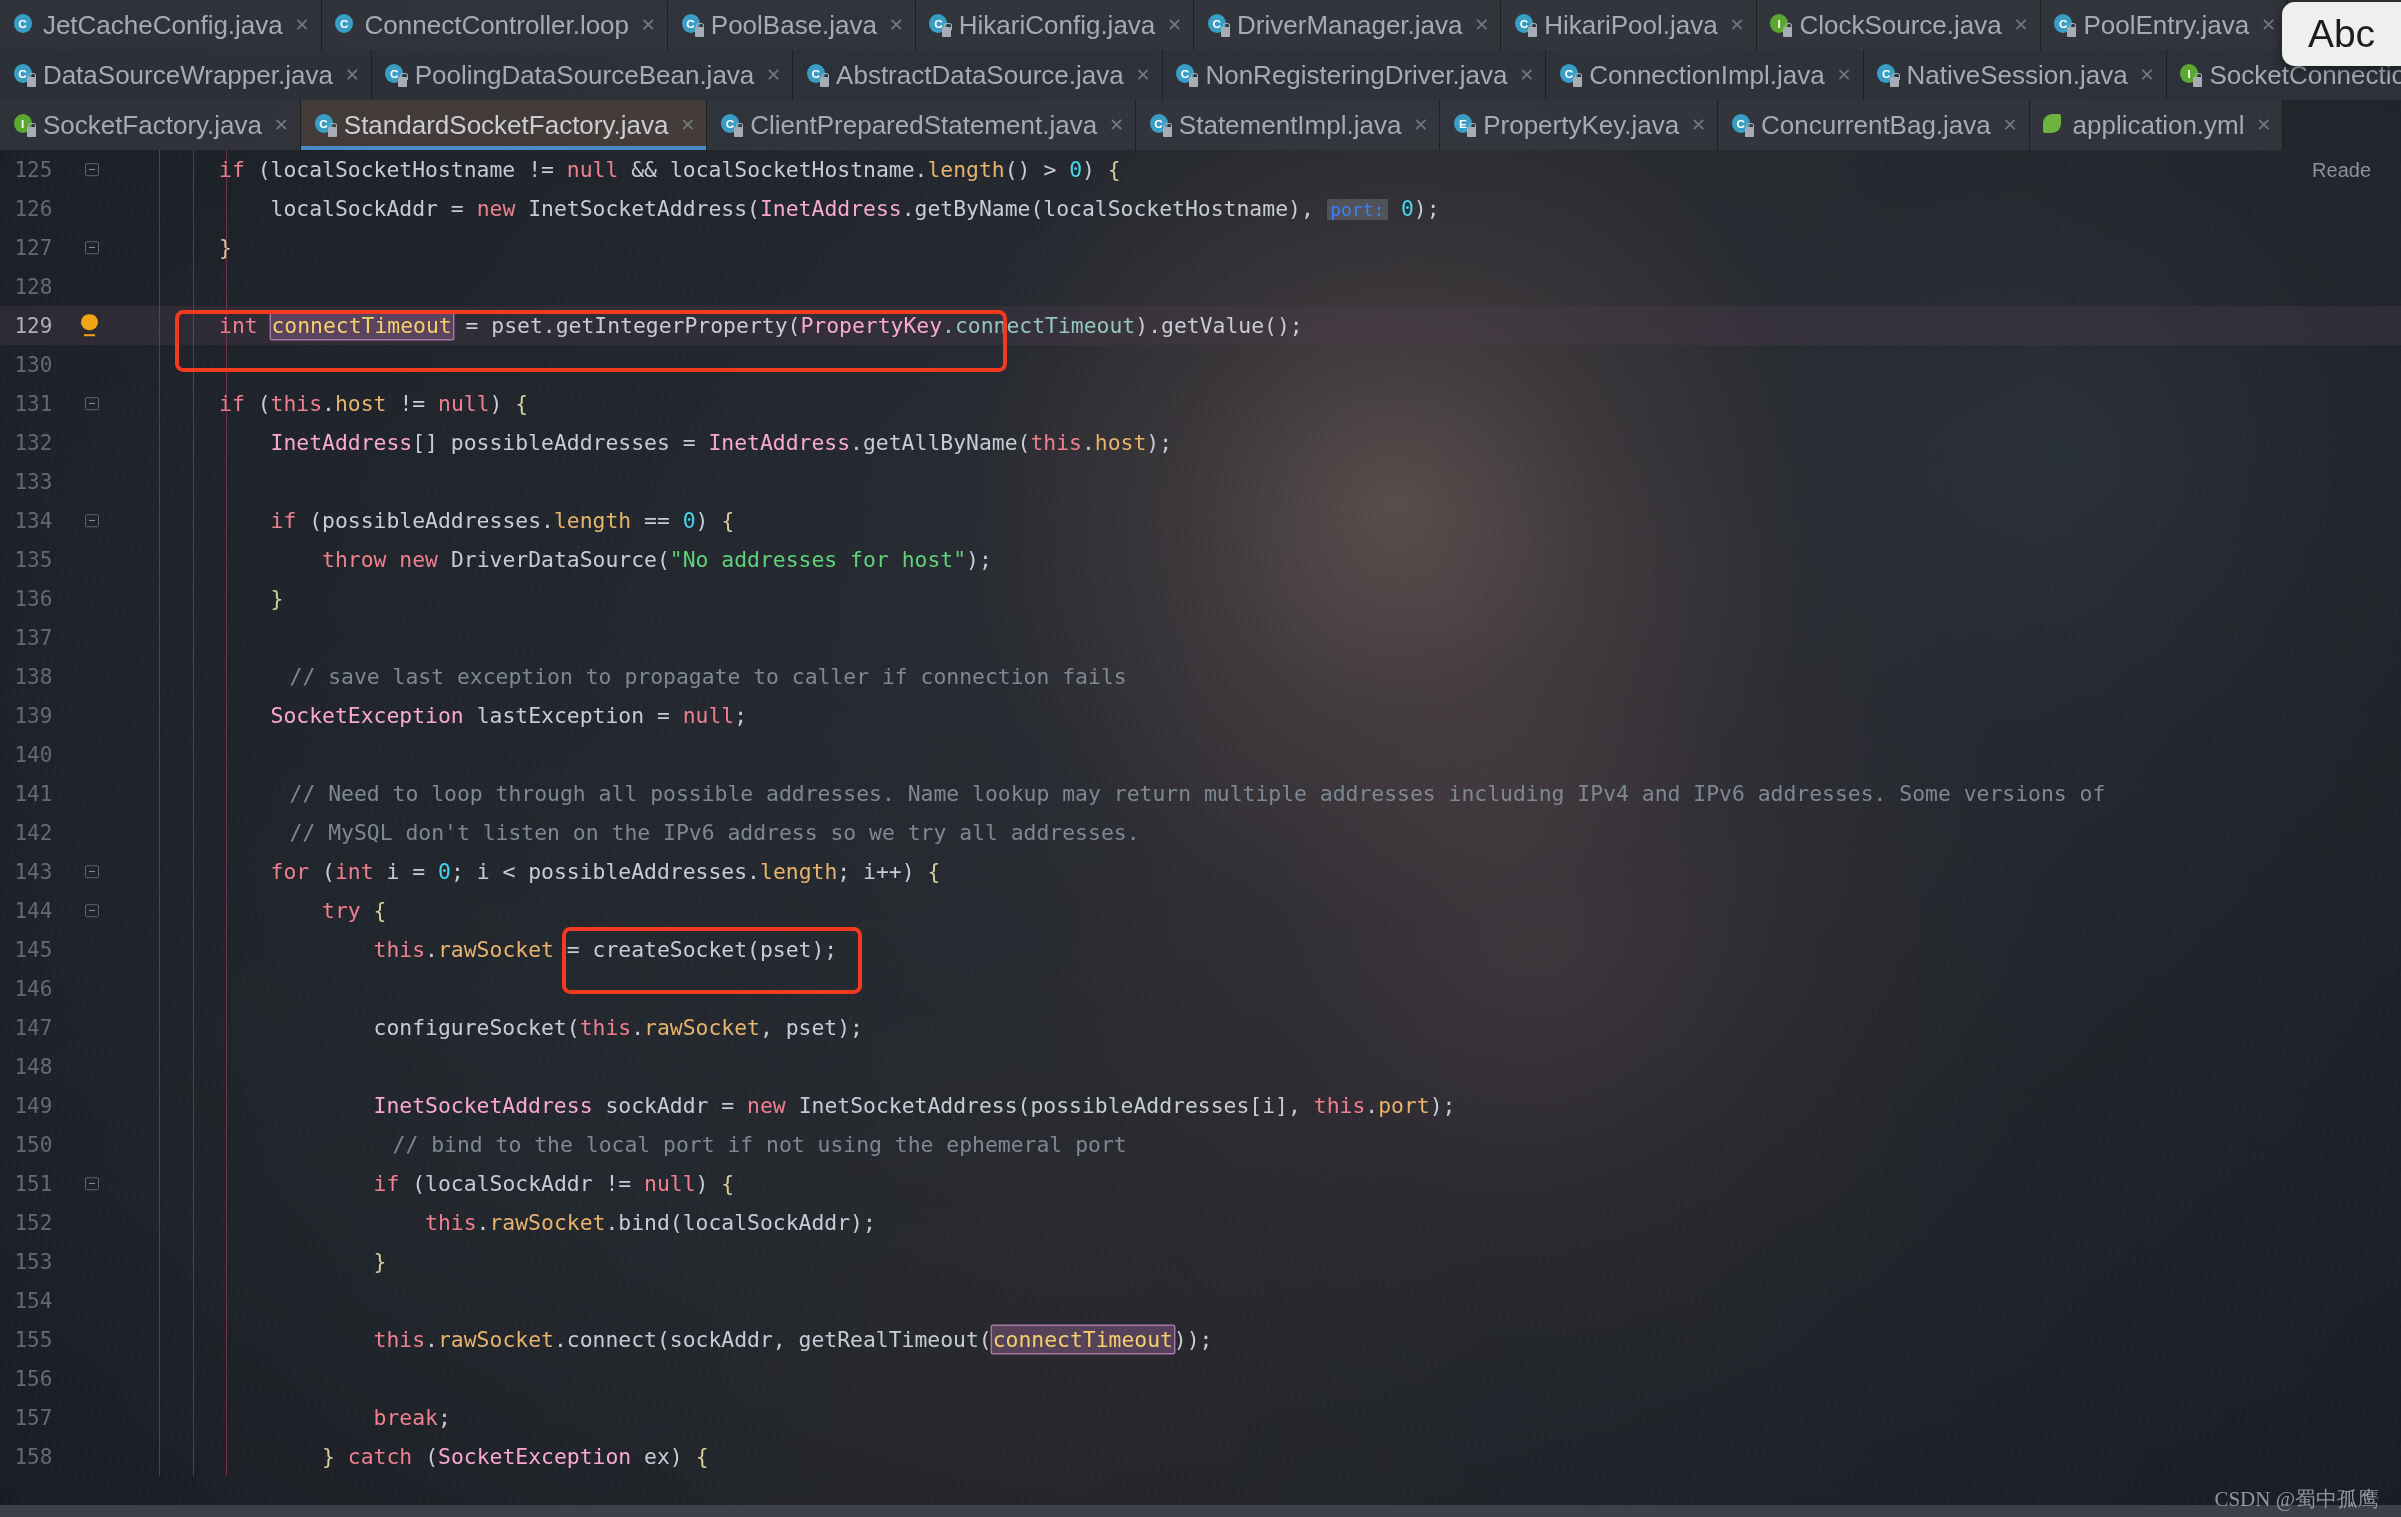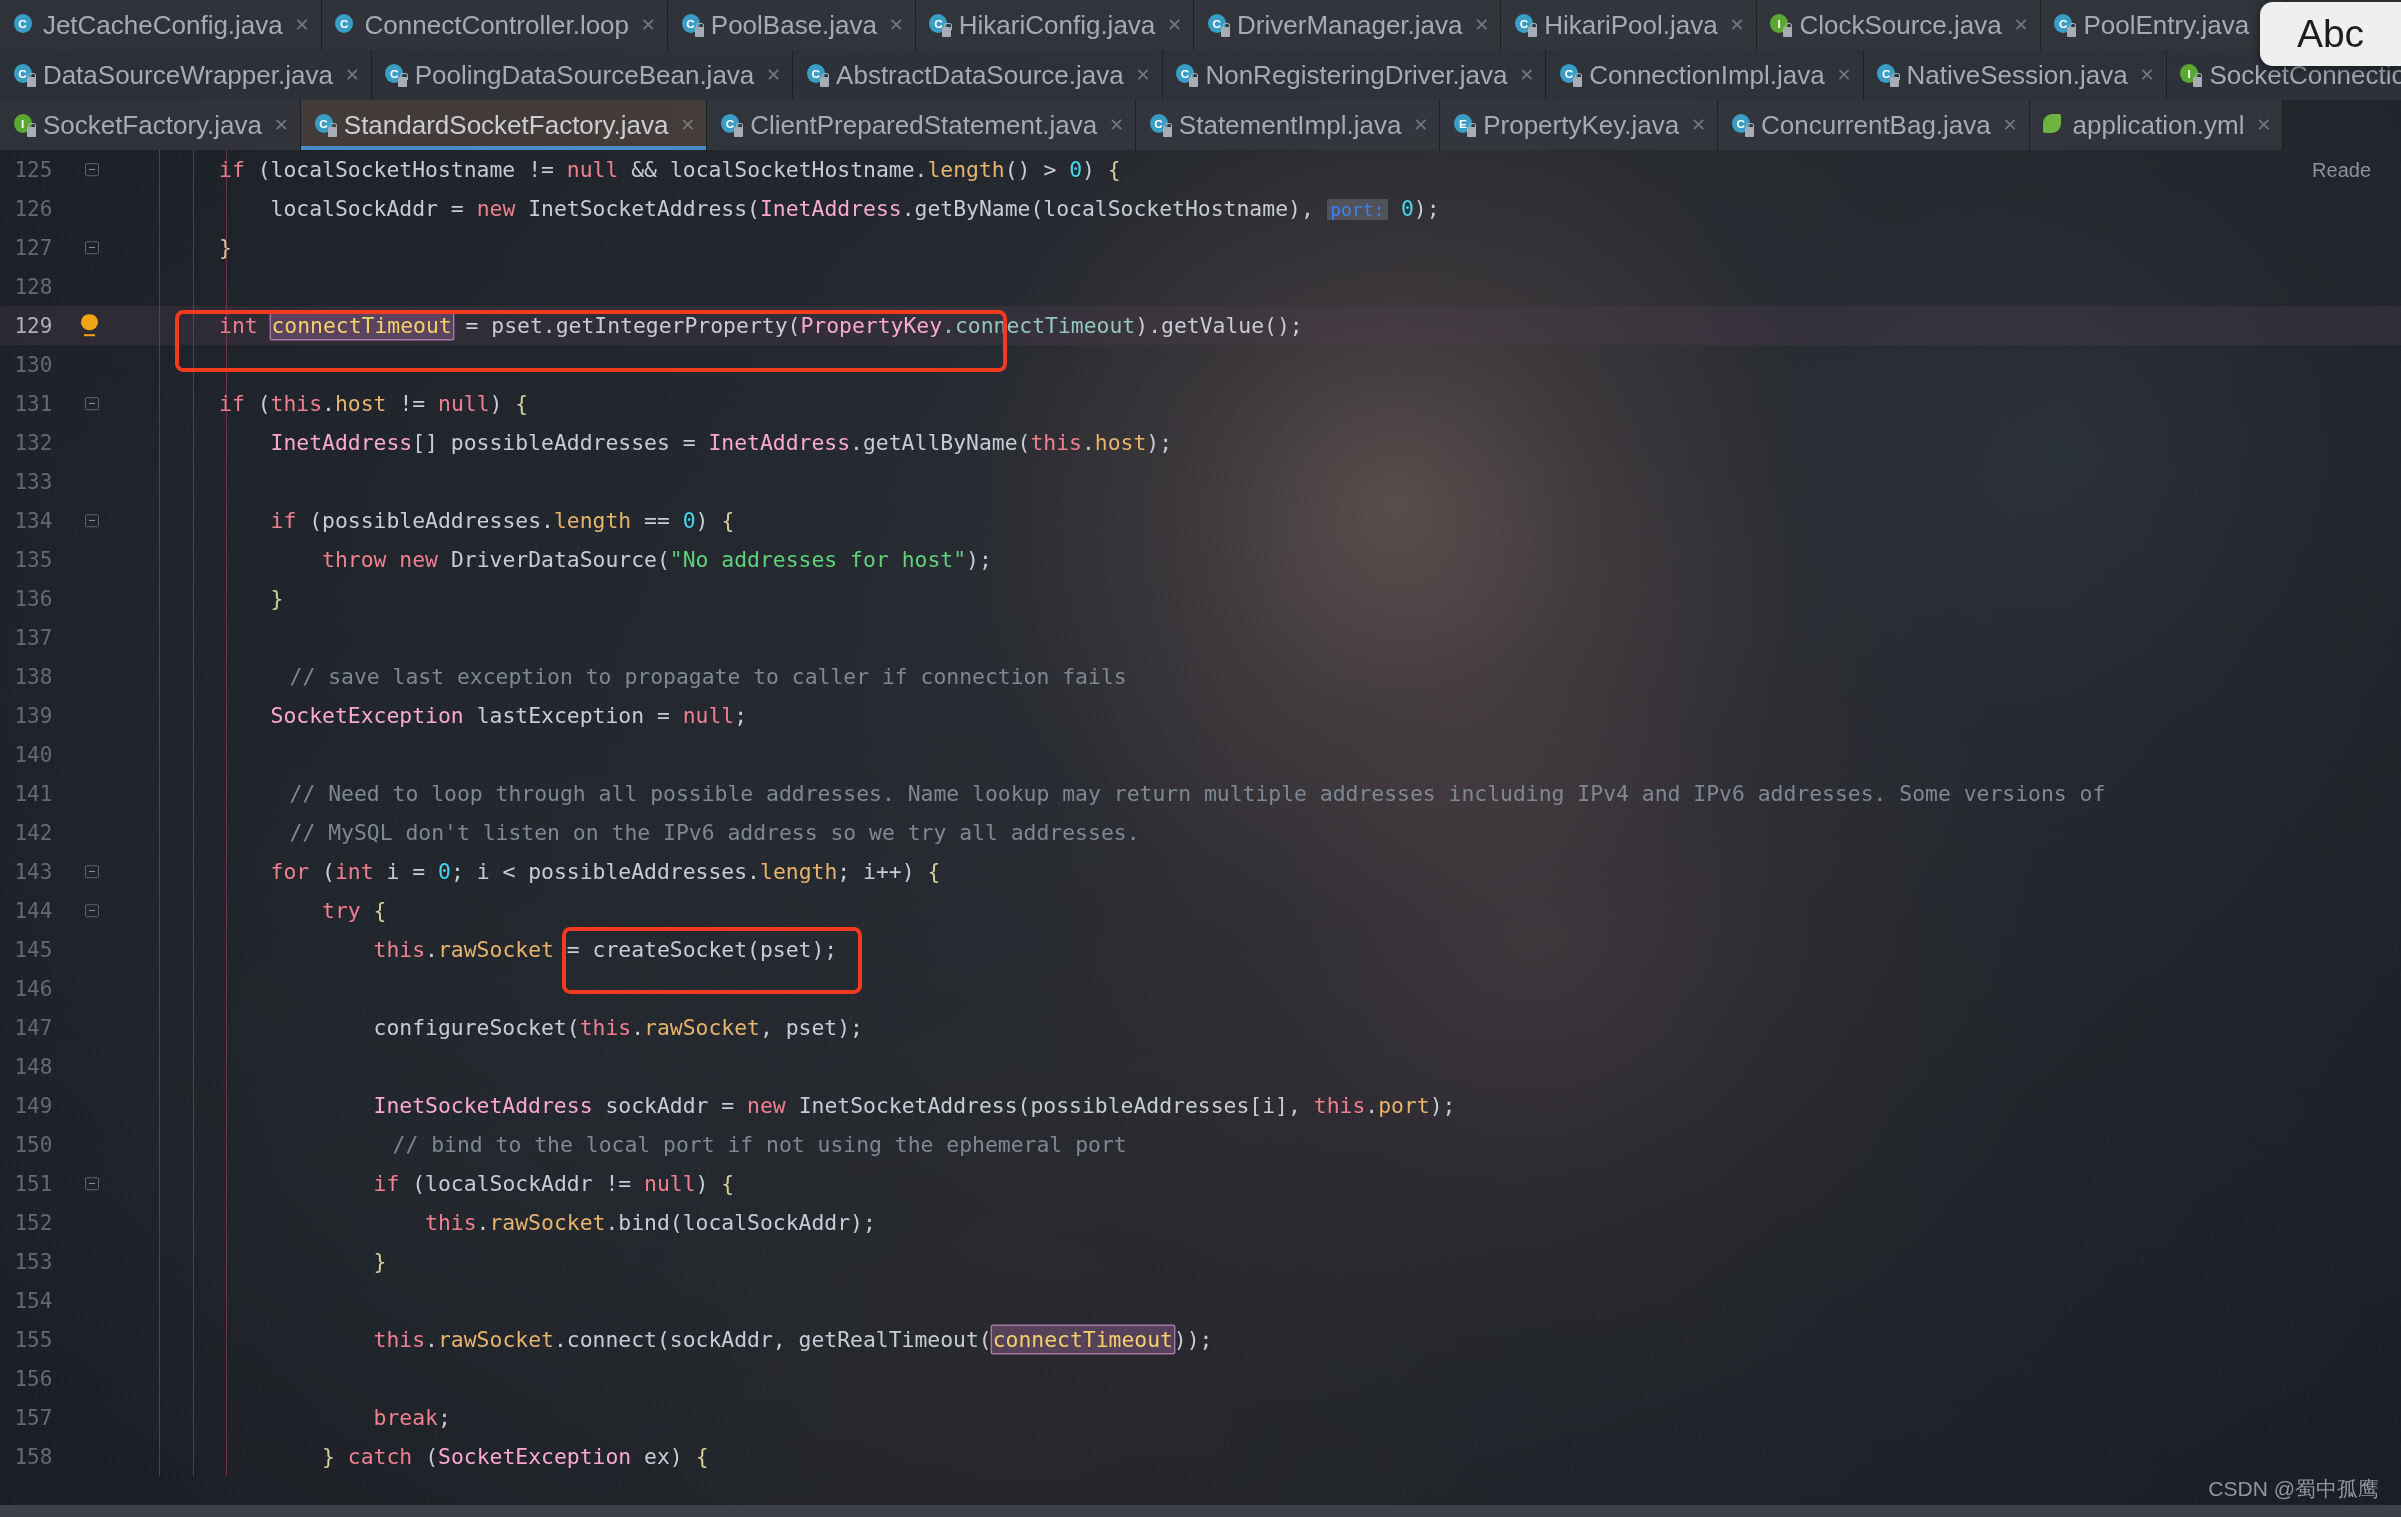--- a/index.html
+++ b/index.html
@@ -65,21 +65,21 @@
     content:""; position:absolute; left:1.8px; top:-3.6px; width:5.5px; height:5.5px;
     border:1.8px solid #a8adb5; border-bottom:none; border-radius:2.7px 2.7px 0 0;
   }
   .tabicon.leaf .disc{ background:#6db33f; border-radius:50% 10% 50% 10%; }
   .tabname{ font-size:26px; }
   .tabclose{ color:#73777e; font-size:18px; padding-left:3.6px; }
 
   
   #abc-overlay{
     position:absolute; right:0px; top:1.8px; z-index:40;
-    width:141px; height:64px; border-radius:12.7px 0 0 12.7px;
+    width:119px; height:64px; border-radius:12.7px 0 0 12.7px;
     background:#efefef; box-shadow:0 2.7px 11px rgba(0,0,0,0.5);
     display:flex; align-items:center; justify-content:center;
     color:#1d1d1d; font-family:"Liberation Sans", sans-serif; font-size:39px;
   }
 
   
   #editor{
     position:absolute; left:0; right:0; top:150px; bottom:0; z-index:4;
     overflow:hidden;
   }
@@ -134,22 +134,22 @@
   .paramhint{ background:rgba(120,125,135,0.45); color:#3b82f6; border-radius:1px; padding:0 3.6px; font-size:18px; }
 
   
   .redbox{
     position:absolute; border:4.5px solid #f23a1f; border-radius:8.2px;
     pointer-events:none; z-index:20;
   }
 
   
   #watermark{
-    position:absolute; right:22px; bottom:15px; z-index:30;
-    color:#9aa2ad; font-family:Liberation Sans, sans-serif; font-size:21px;
+    position:absolute; right:22px; bottom:5px; z-index:30;
+    color:#9aa2ad; font-family:Liberation Serif, serif; font-size:21px;
     opacity:.92;
   }
   
   #bottomstrip{ position:absolute; left:0; right:0; bottom:0; height:12.7px; background:#3c4049; z-index:25; }
 </style>
 </head>
 <body>
 
 <div id="wallpaper"></div>
 

